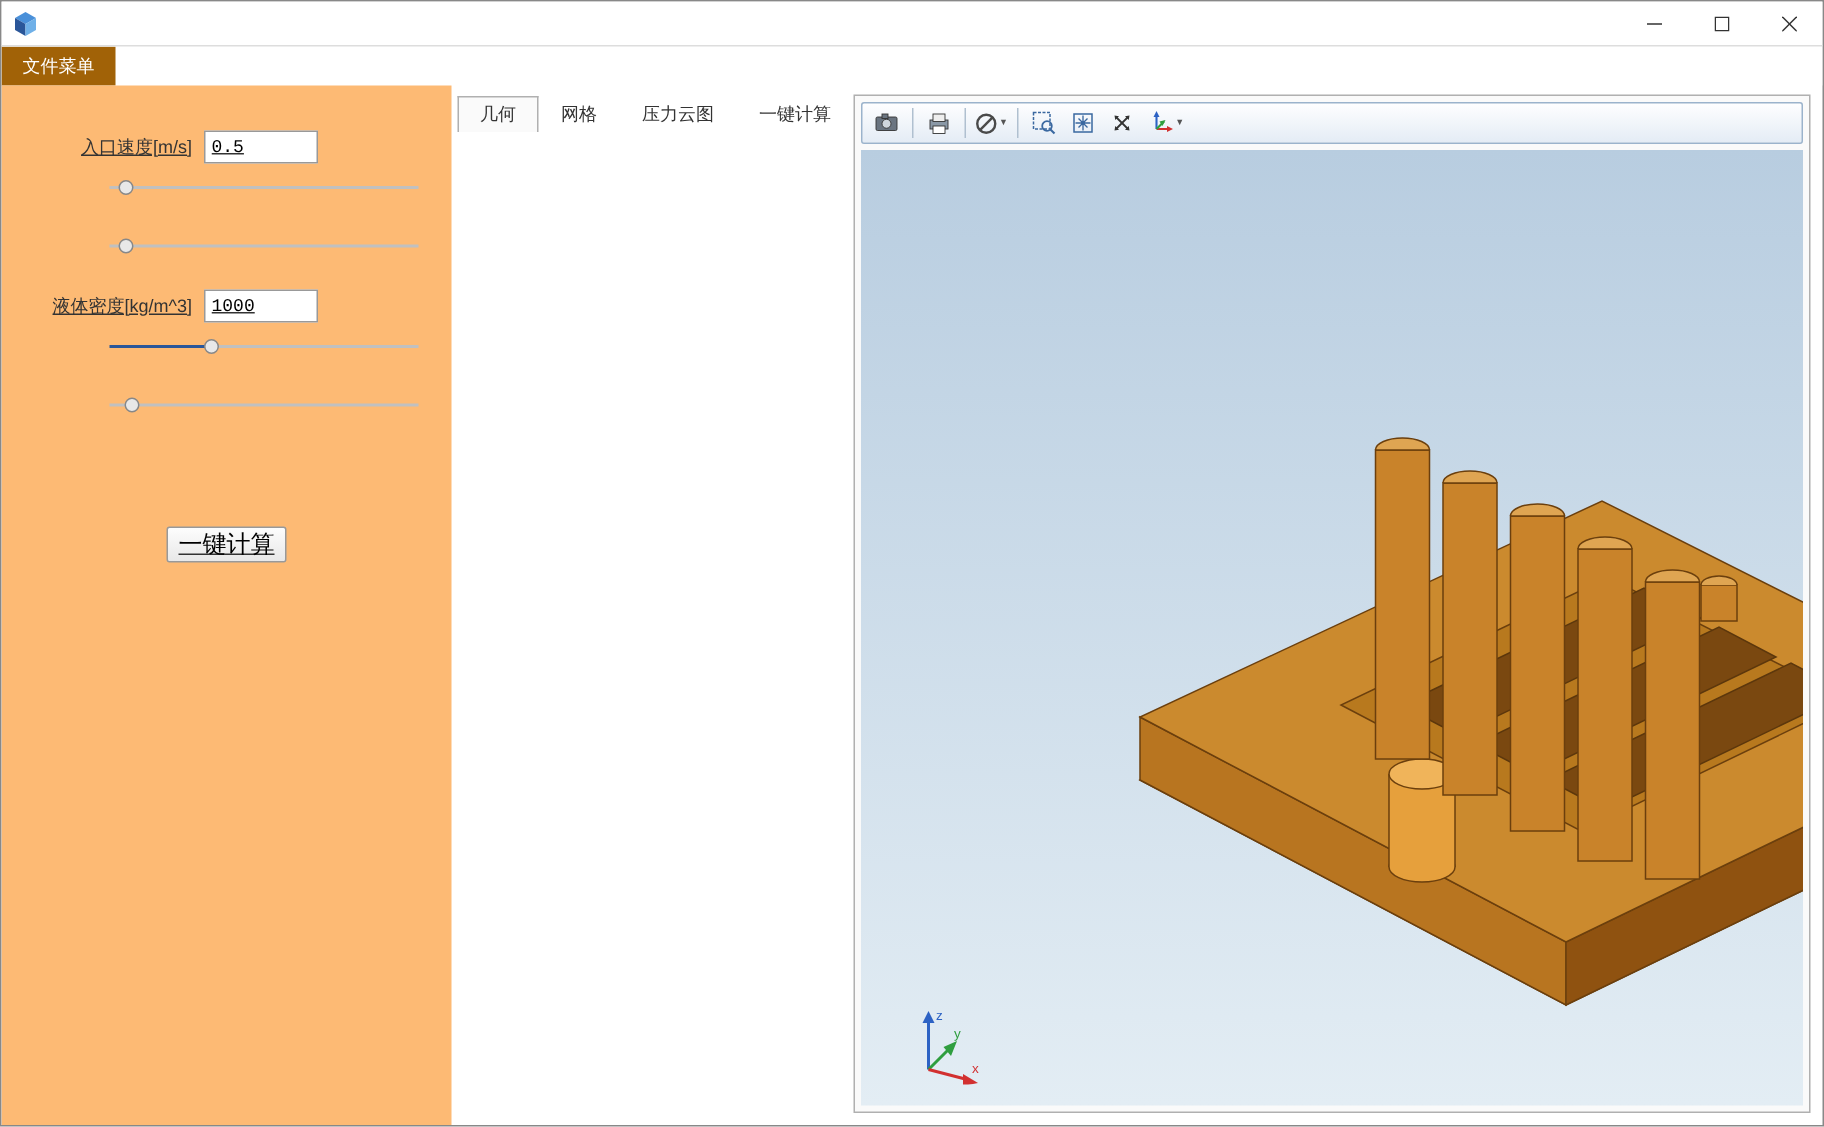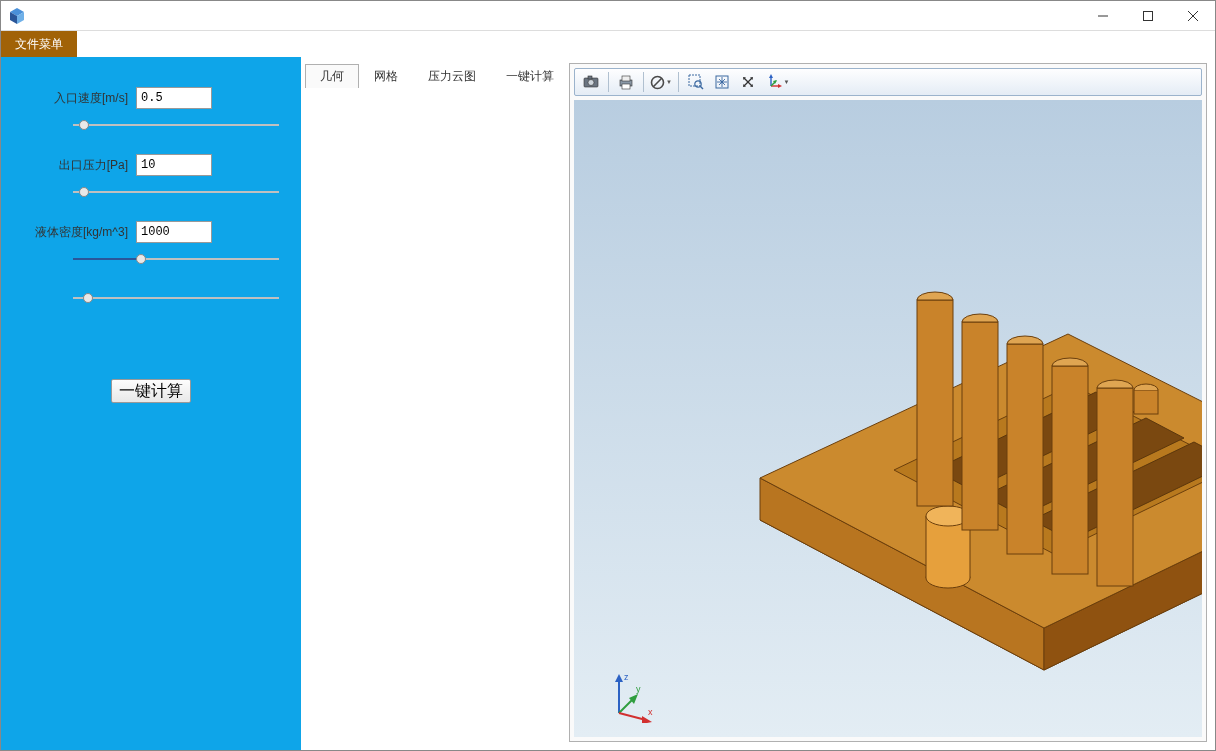--- a/index.html
+++ b/index.html
@@ -74,21 +74,22 @@
   
   .main {
     display: flex;
     height: calc(100% - 30px - 26px);
   }
 
   
   .left-panel {
     width: 300px;
     padding: 30px 20px 0 20px;
-    background: #0ea5e9;
+    background: #fdba74;
+    text-decoration: underline;
   }
   .form-row {
     display: flex;
     align-items: center;
     margin-bottom: 6px;
   }
   .form-row .lbl {
     width: 115px;
     text-align: right;
     padding-right: 8px;
@@ -272,24 +273,20 @@
   <div class="left-panel">
 
     <div class="form-row">
       <div class="lbl">入口速度[m/s]</div>
       <input type="text" value="0.5" style="">
     </div>
     <div class="slider-row">
       <input type="range" min="0" max="100" value="3" style="">
     </div>
 
-    <div class="form-row">
-      <div class="lbl">出口压力[Pa]</div>
-      <input type="text" value="10" style="">
-    </div>
     <div class="slider-row">
       <input type="range" min="0" max="100" value="3" style="">
     </div>
 
     <div class="form-row">
       <div class="lbl">液体密度[kg/m^3]</div>
       <input type="text" value="1000" style="">
     </div>
     <div class="slider-row filled">
       <input type="range" min="0" max="100" value="32" style="">

